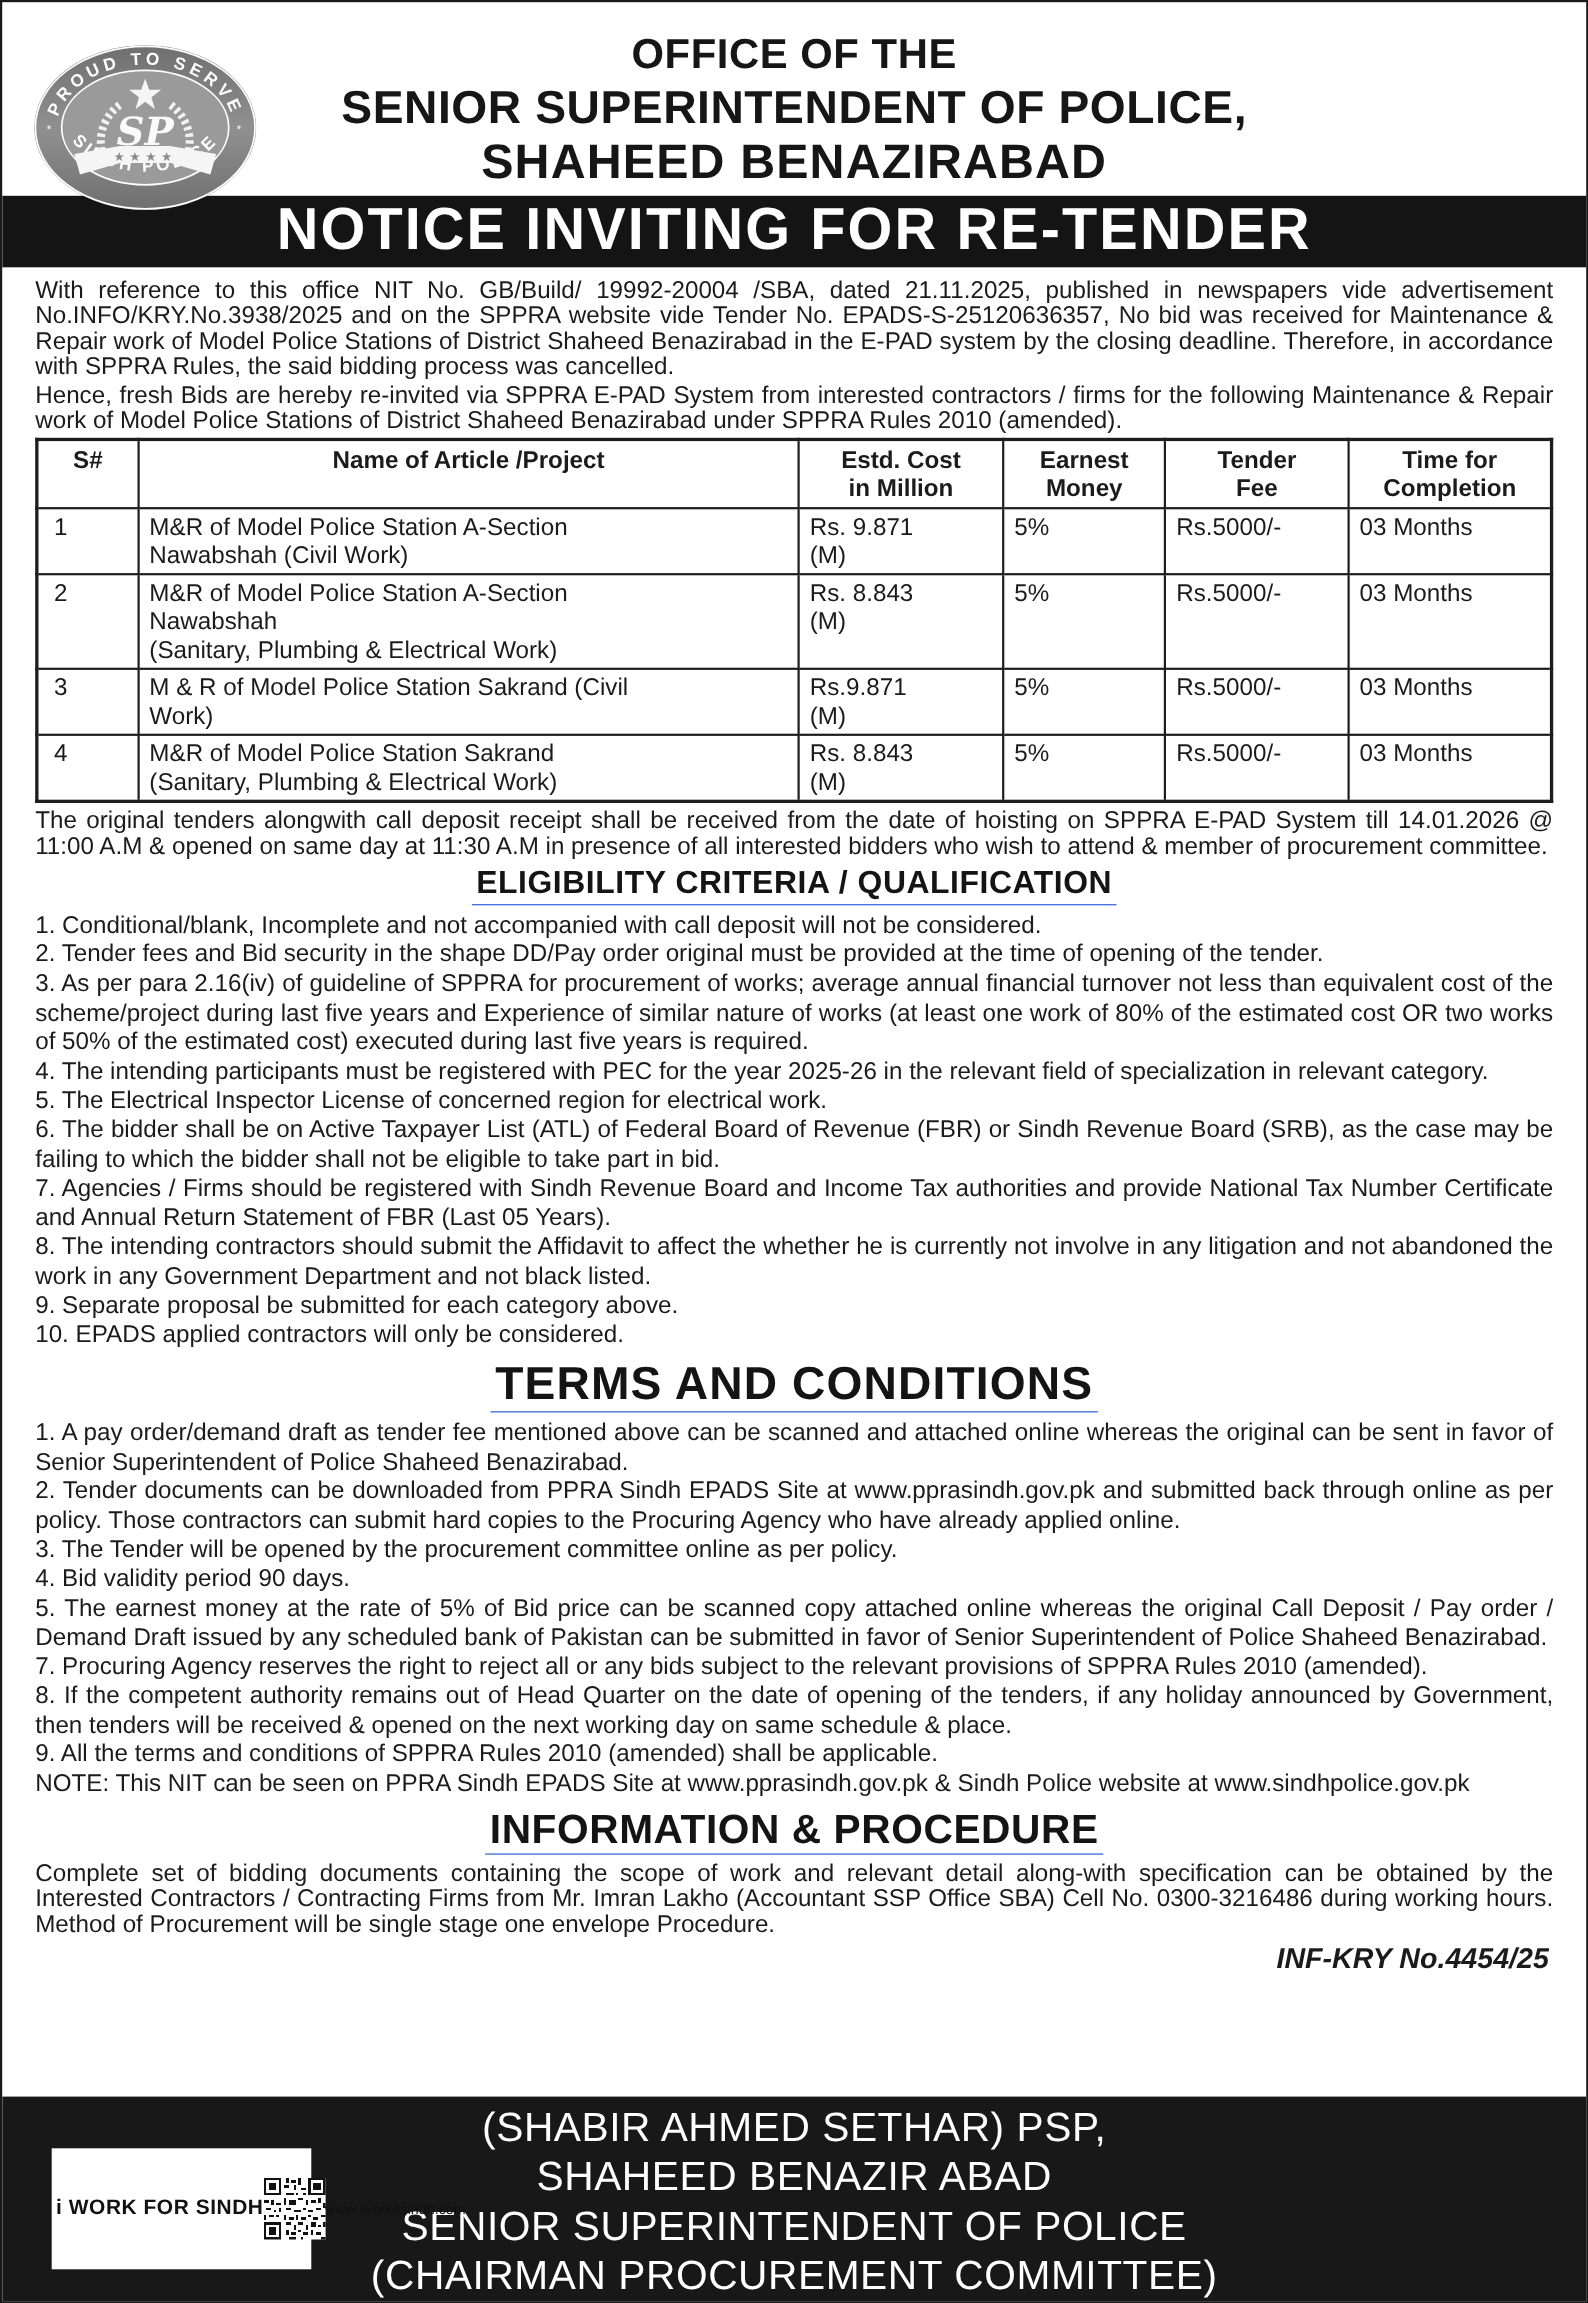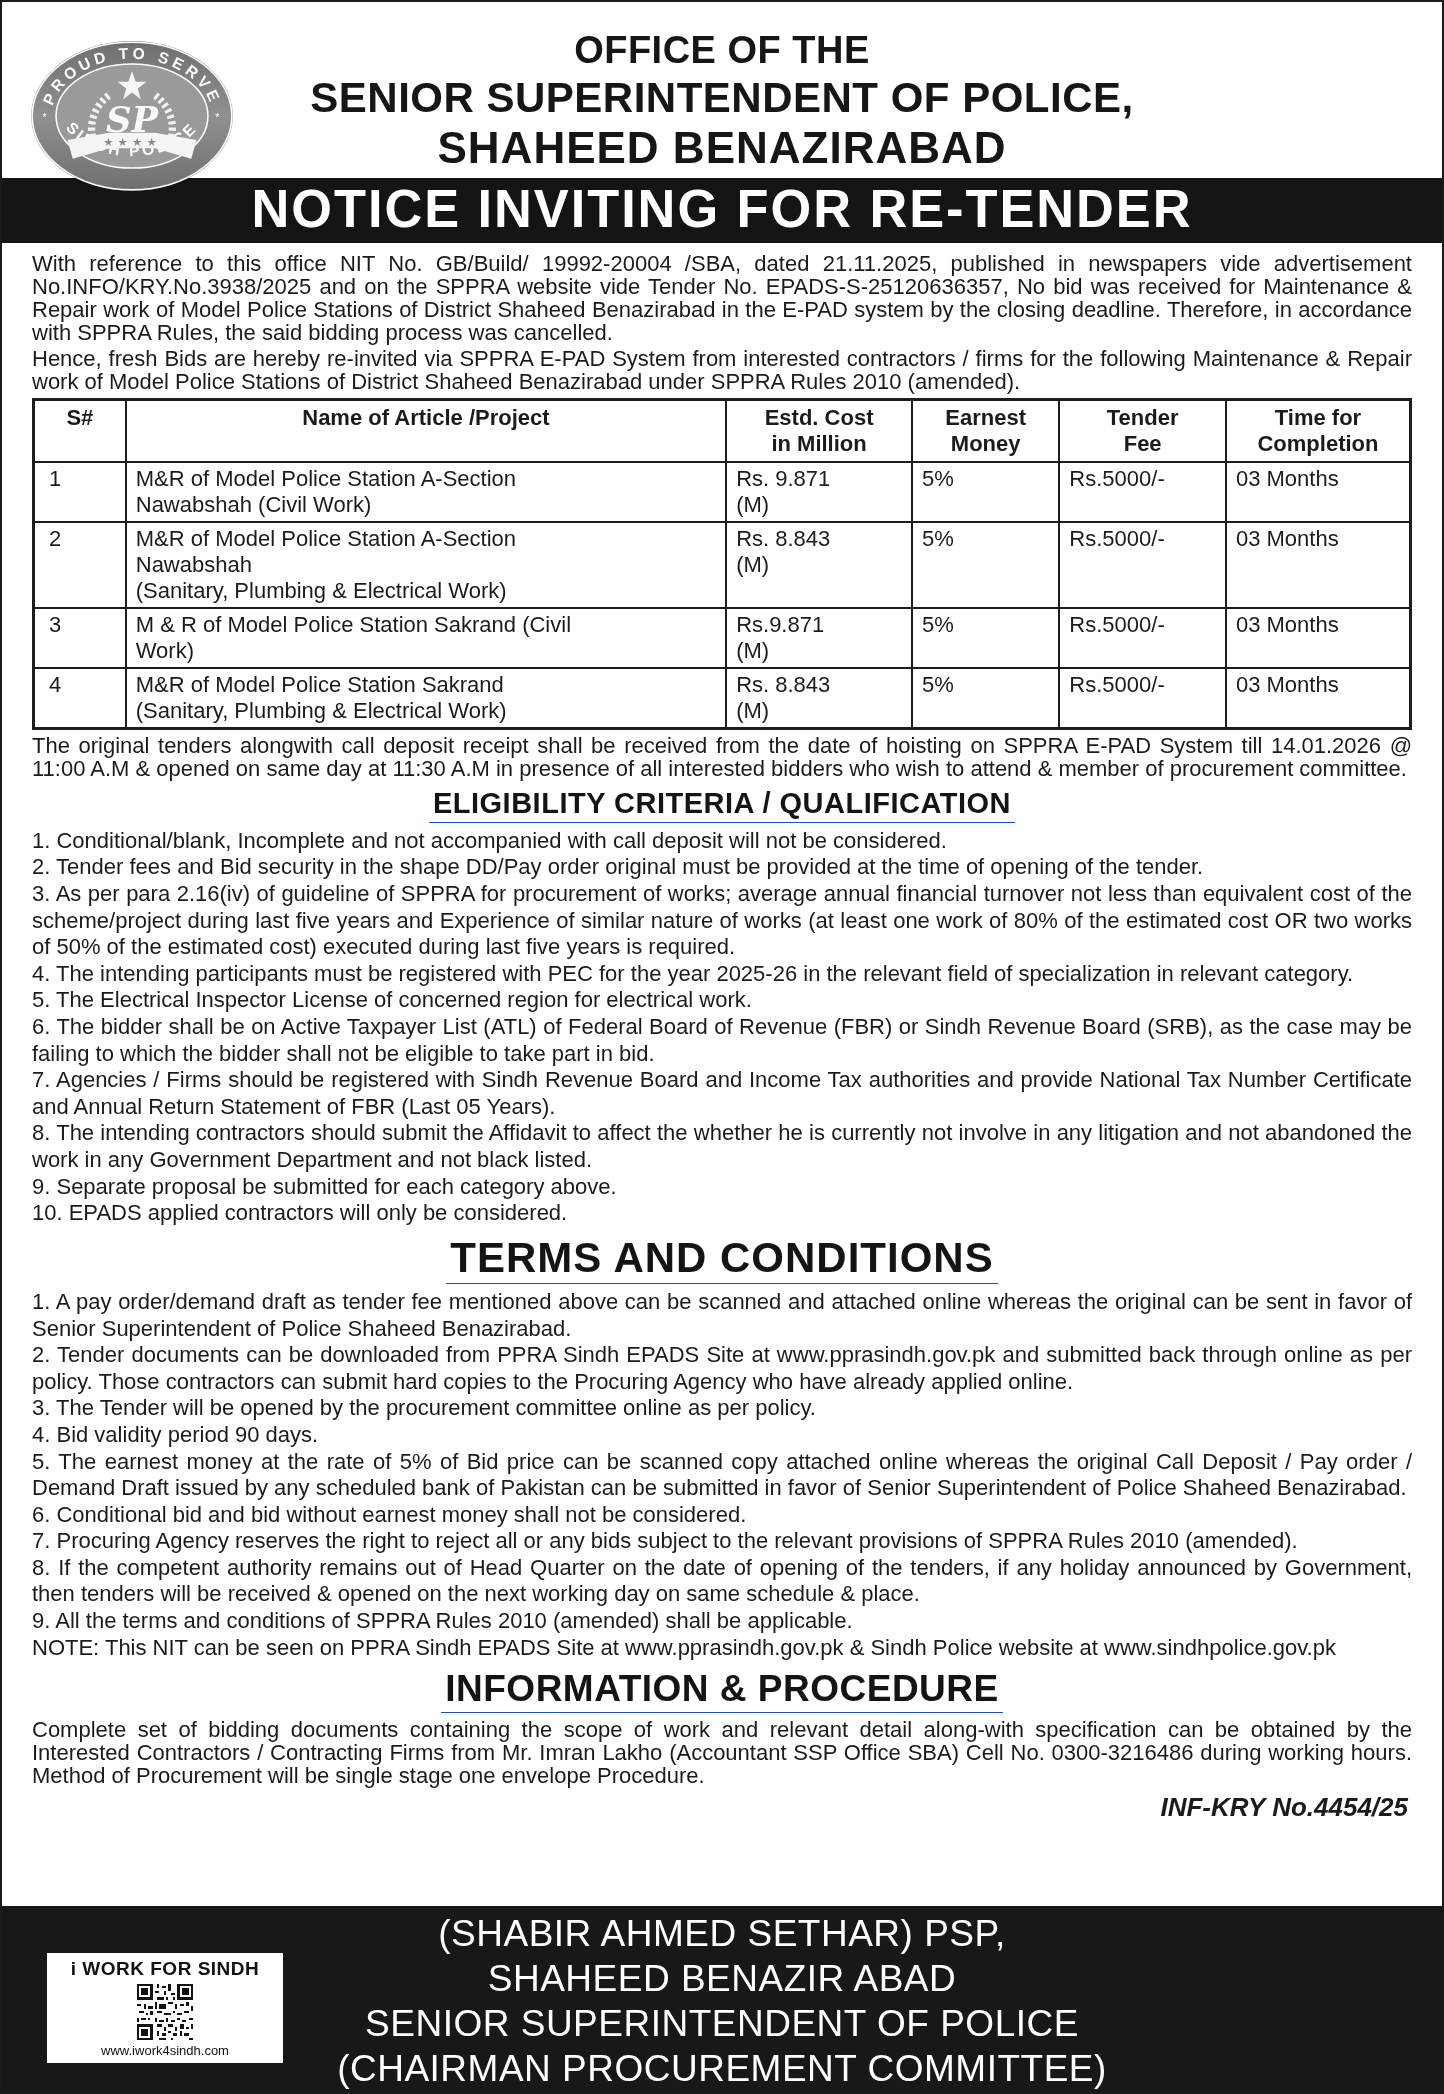--- a/index.html
+++ b/index.html
@@ -35,21 +35,21 @@
   .section-h span{display:inline-block;font-weight:700;color:#141414;border-bottom:1px solid #1d4ed8;padding:0 4px 2px;line-height:1.1;}
   .h-elig span{font-size:29px;letter-spacing:.5px;}
   .h-terms span{font-size:42px;letter-spacing:1px;}
   .h-info span{font-size:37px;letter-spacing:.5px;}
   .list div{font-size:22px;line-height:26.6px;text-align:justify;}
   .ref{text-align:right;font-size:26px;font-weight:700;font-style:italic;padding:2px 4px 0 0;}
   
   .footer{flex:0 0 auto;height:186px;background:#181818;position:relative;text-align:center;color:#fff;padding-top:5px;box-sizing:border-box;}
   .f-line{font-size:37px;font-weight:400;line-height:45px;letter-spacing:.5px;}
   .iwork{position:absolute;left:45px;top:47px;width:236px;height:110px;background:#fff;color:#111;
-         display:flex;flex-direction:column;align-items:center;justify-content:space-between;padding:5px 4px;box-sizing:border-box;}
+         display:flex;flex-direction:row;align-items:center;justify-content:space-between;padding:5px 4px;box-sizing:border-box;}
   .iwork-brand{font-size:19px;font-weight:800;letter-spacing:.5px;white-space:nowrap;}
   .iwork-url{font-size:13px;font-weight:400;}
   .qr{width:56px;height:56px;}
 </style>
 </head>
 <body>
 
 <div class="page">
 
   <div class="header">
@@ -185,21 +185,20 @@
 
     <div class="section-h h-terms">
       <span>TERMS AND CONDITIONS</span>
     </div>
     <div class="list">
         <div>1. A pay order/demand draft as tender fee mentioned above can be scanned and attached online whereas the original can be sent in favor of Senior Superintendent of Police Shaheed Benazirabad.</div>
         <div>2. Tender documents can be downloaded from PPRA Sindh EPADS Site at www.pprasindh.gov.pk and submitted back through online as per policy. Those contractors can submit hard copies to the Procuring Agency who have already applied online.</div>
         <div>3. The Tender will be opened by the procurement committee online as per policy.</div>
         <div>4. Bid validity period 90 days.</div>
         <div>5. The earnest money at the rate of 5% of Bid price can be scanned copy attached online whereas the original Call Deposit / Pay order / Demand Draft issued by any scheduled bank of Pakistan can be submitted in favor of Senior Superintendent of Police Shaheed Benazirabad.</div>
-        <div>6. Conditional bid and bid without earnest money shall not be considered.</div>
         <div>7. Procuring Agency reserves the right to reject all or any bids subject to the relevant provisions of SPPRA Rules 2010 (amended).</div>
         <div>8. If the competent authority remains out of Head Quarter on the date of opening of the tenders, if any holiday announced by Government, then tenders will be received &amp; opened on the next working day on same schedule &amp; place.</div>
         <div>9. All the terms and conditions of SPPRA Rules 2010 (amended) shall be applicable.</div>
         <div>NOTE: This NIT can be seen on PPRA Sindh EPADS Site at www.pprasindh.gov.pk &amp; Sindh Police website at www.sindhpolice.gov.pk</div>
       </div>
 
     <div class="section-h h-info">
       <span>INFORMATION &amp; PROCEDURE</span>
     </div>
     <p class="bodytext">Complete set of bidding documents containing the scope of work and relevant detail along-with specification can be obtained by the Interested Contractors / Contracting Firms from Mr. Imran Lakho (Accountant SSP Office SBA) Cell No. 0300-3216486 during working hours. Method of Procurement will be single stage one envelope Procedure.</p>

